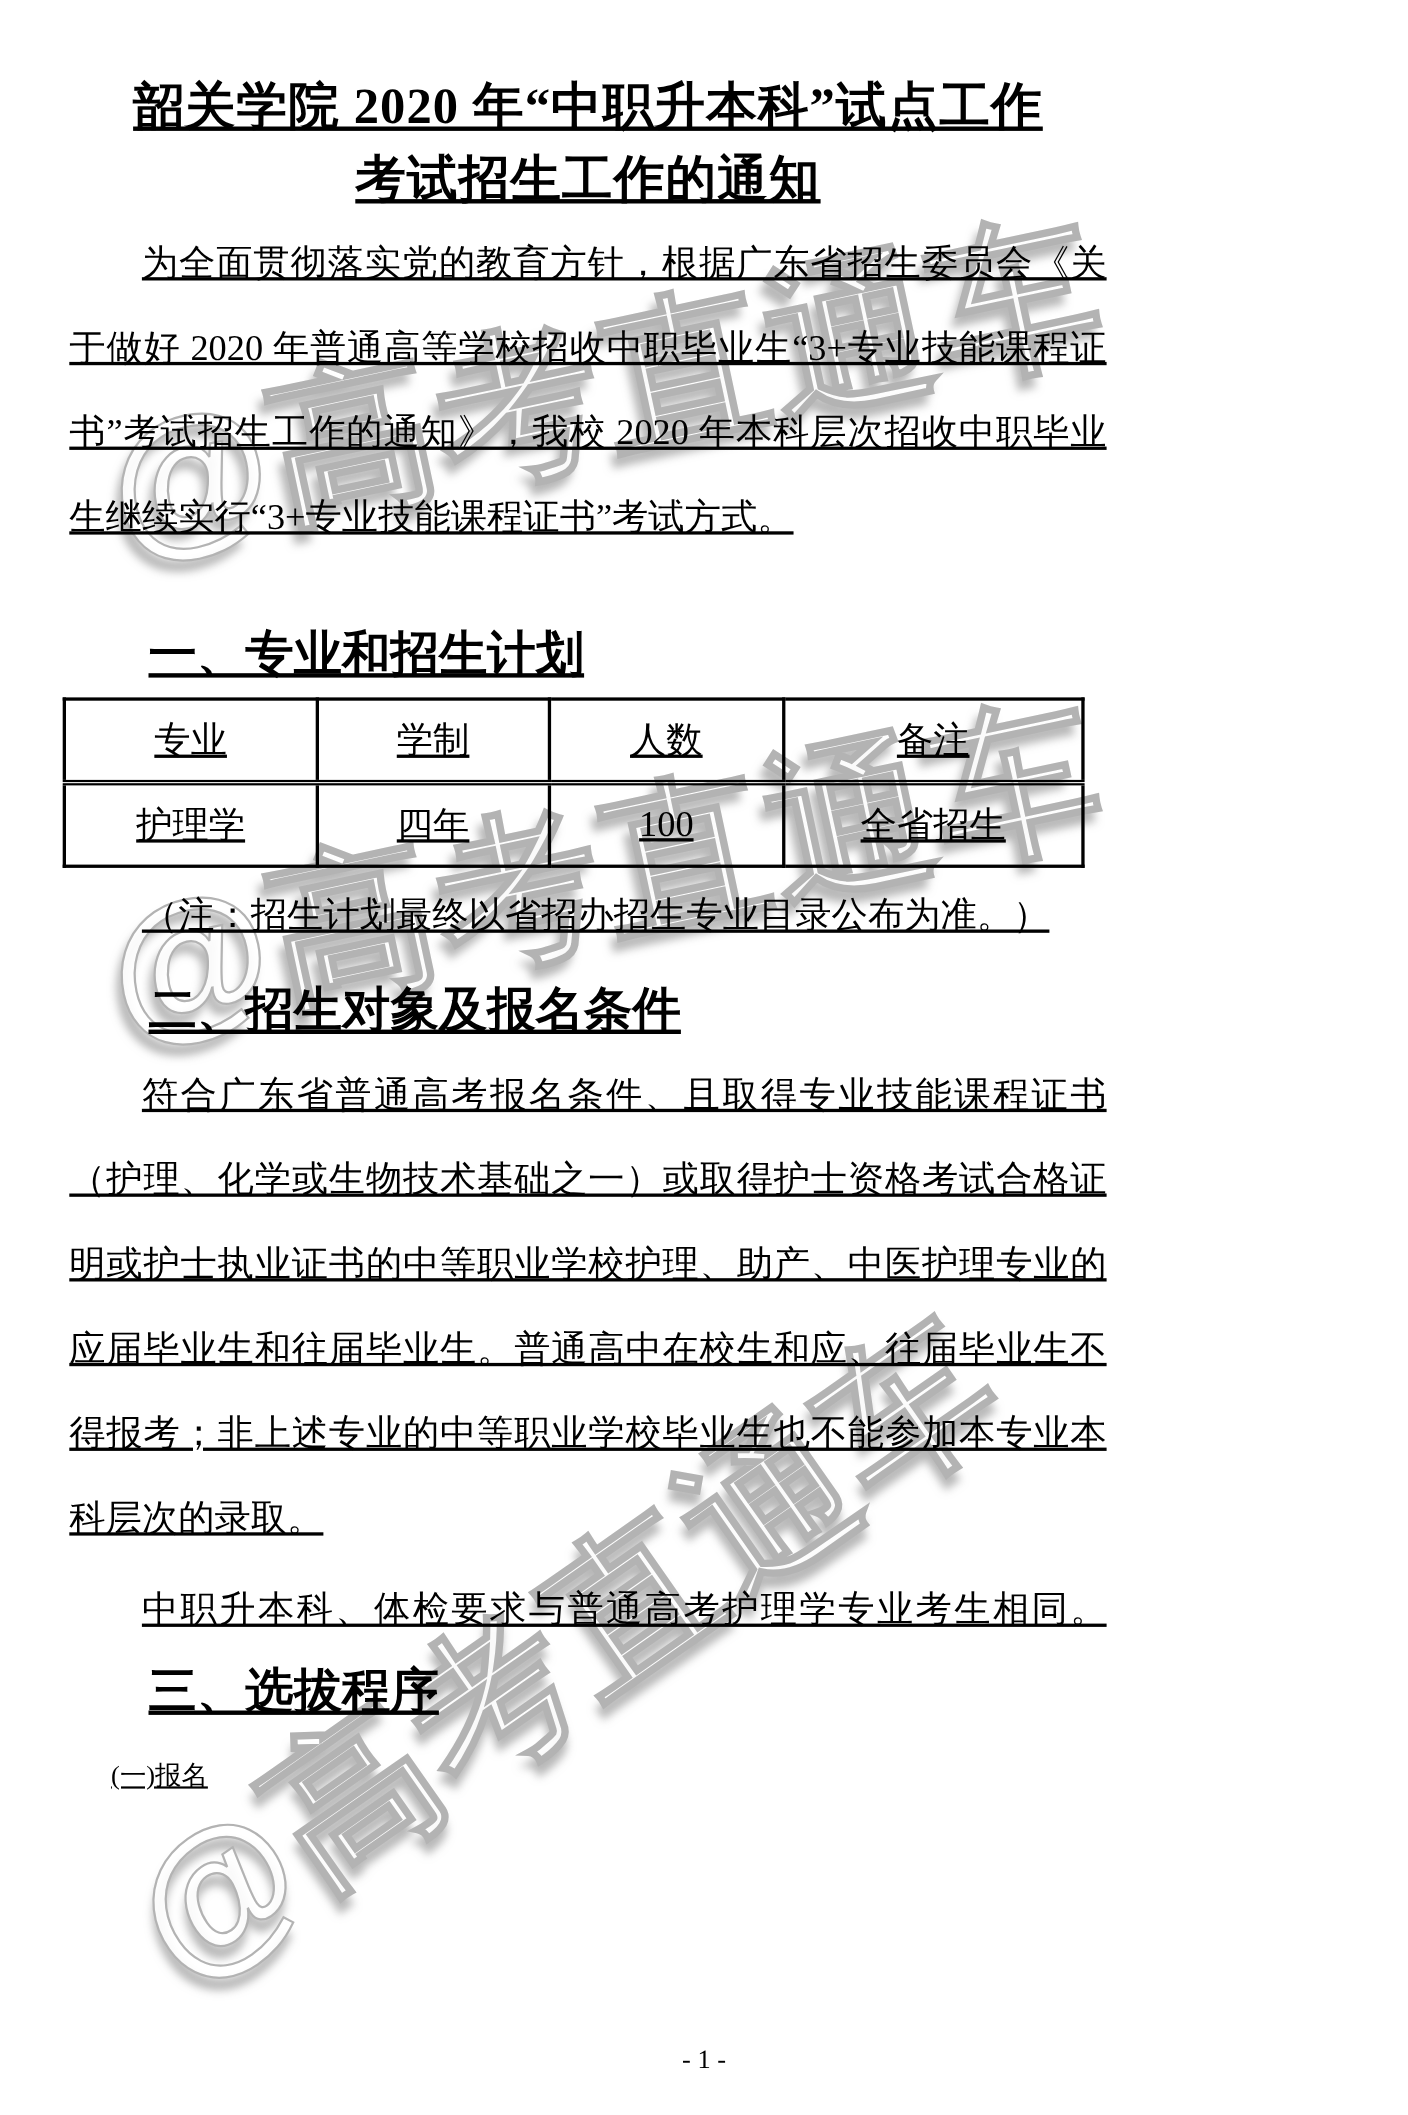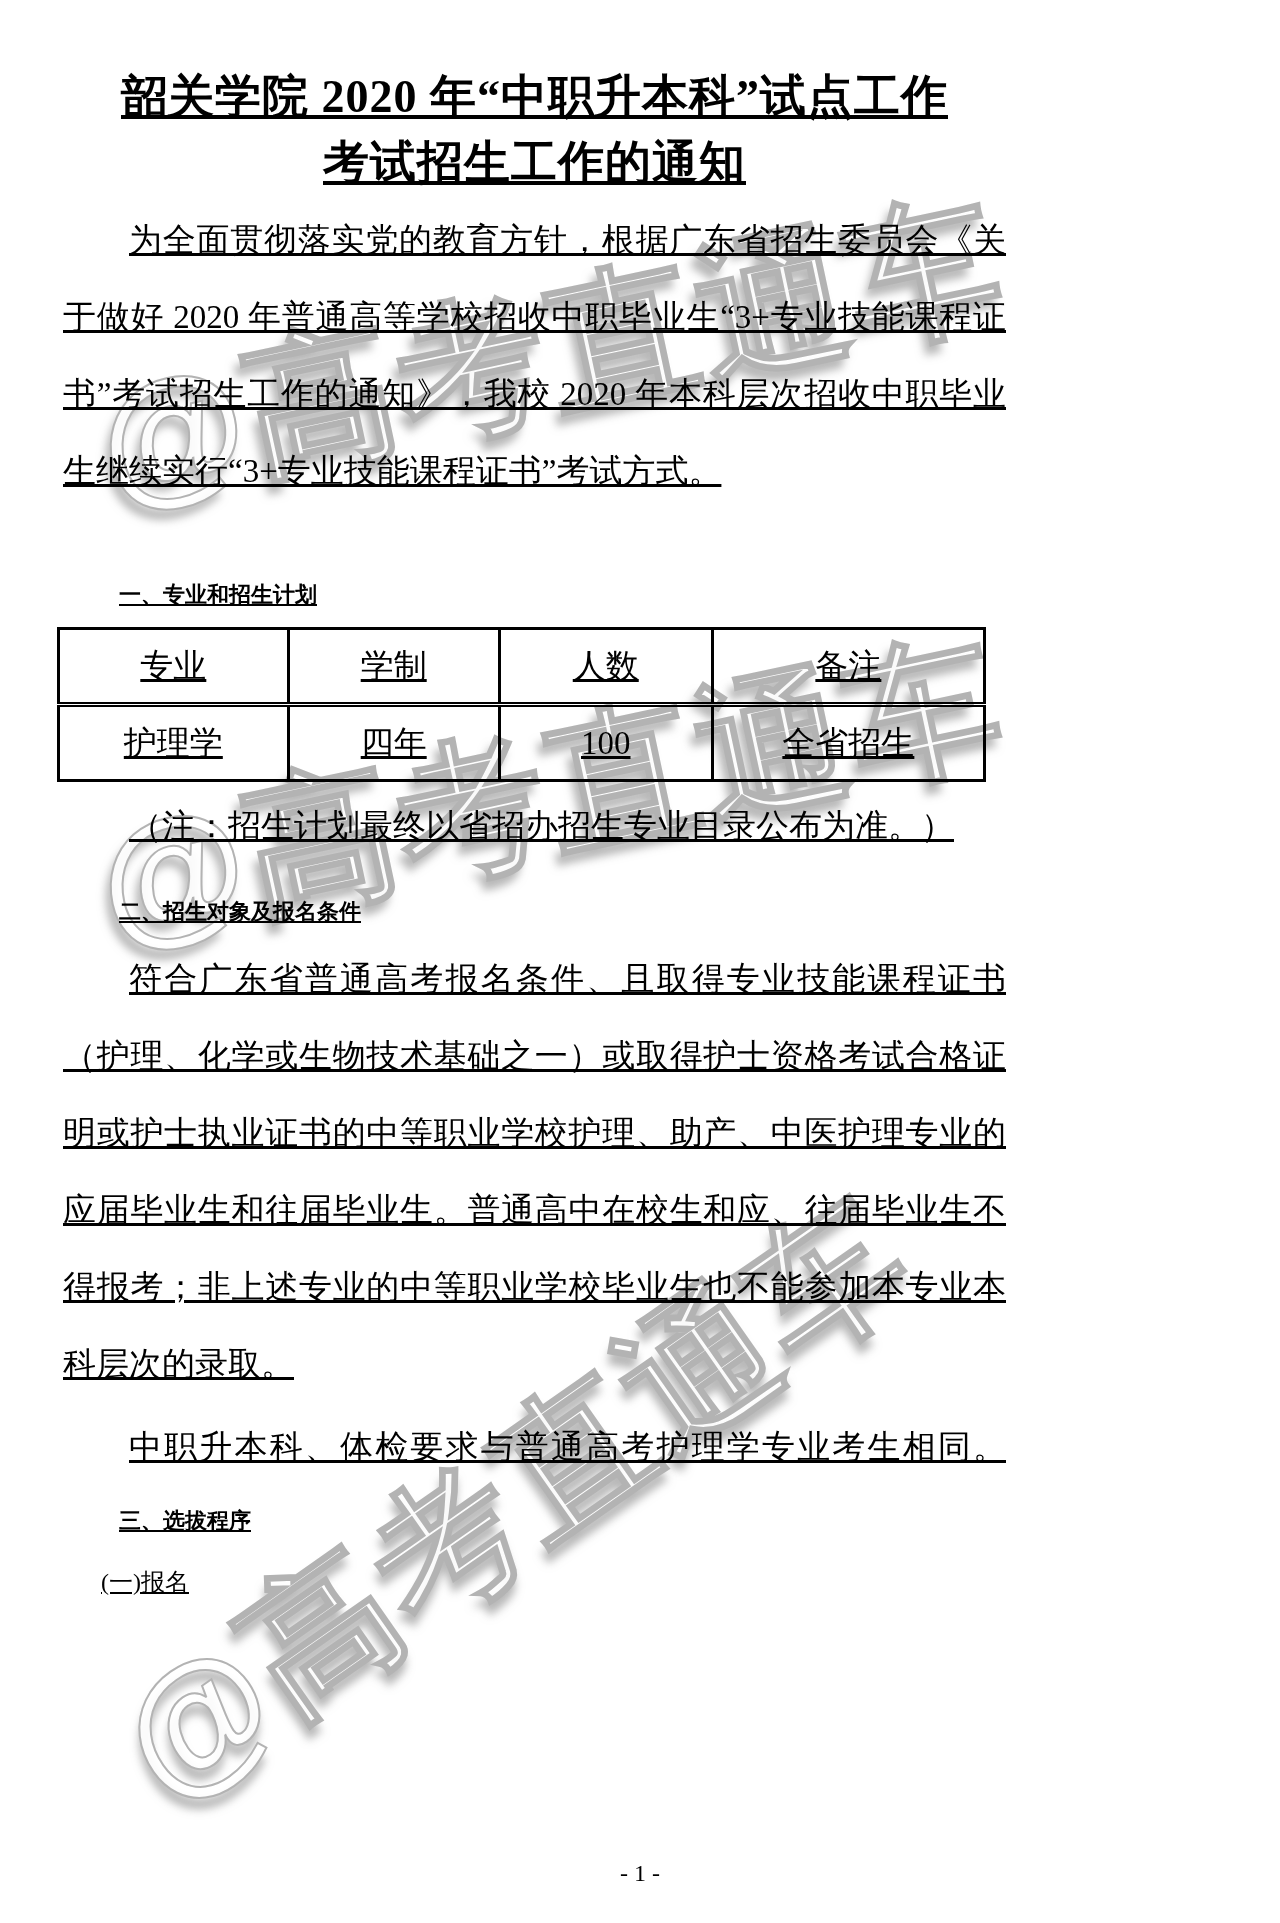--- a/index.html
+++ b/index.html
@@ -47,24 +47,24 @@
   }
   p.body-text {
     font-size: 33px;
     line-height: 77px;
     text-align: justify;
     text-indent: 66px;
     margin: 6px;
   }
   p.stretch { text-align-last: justify; }
   .sec-heading {
-    font-size: 22px;
+    font-size: 44px;
     font-weight: bold;
     line-height: 46px;
-    margin: 0;
+    margin: 16px;
     text-indent: 62px;
   }
   .intro { margin-top: 42px; }
   .h-one { margin-top: 62px; }
   table.plan {
     border-collapse: collapse;
     width: 929px;
     margin-top: 9px;
     table-layout: fixed;
   }

